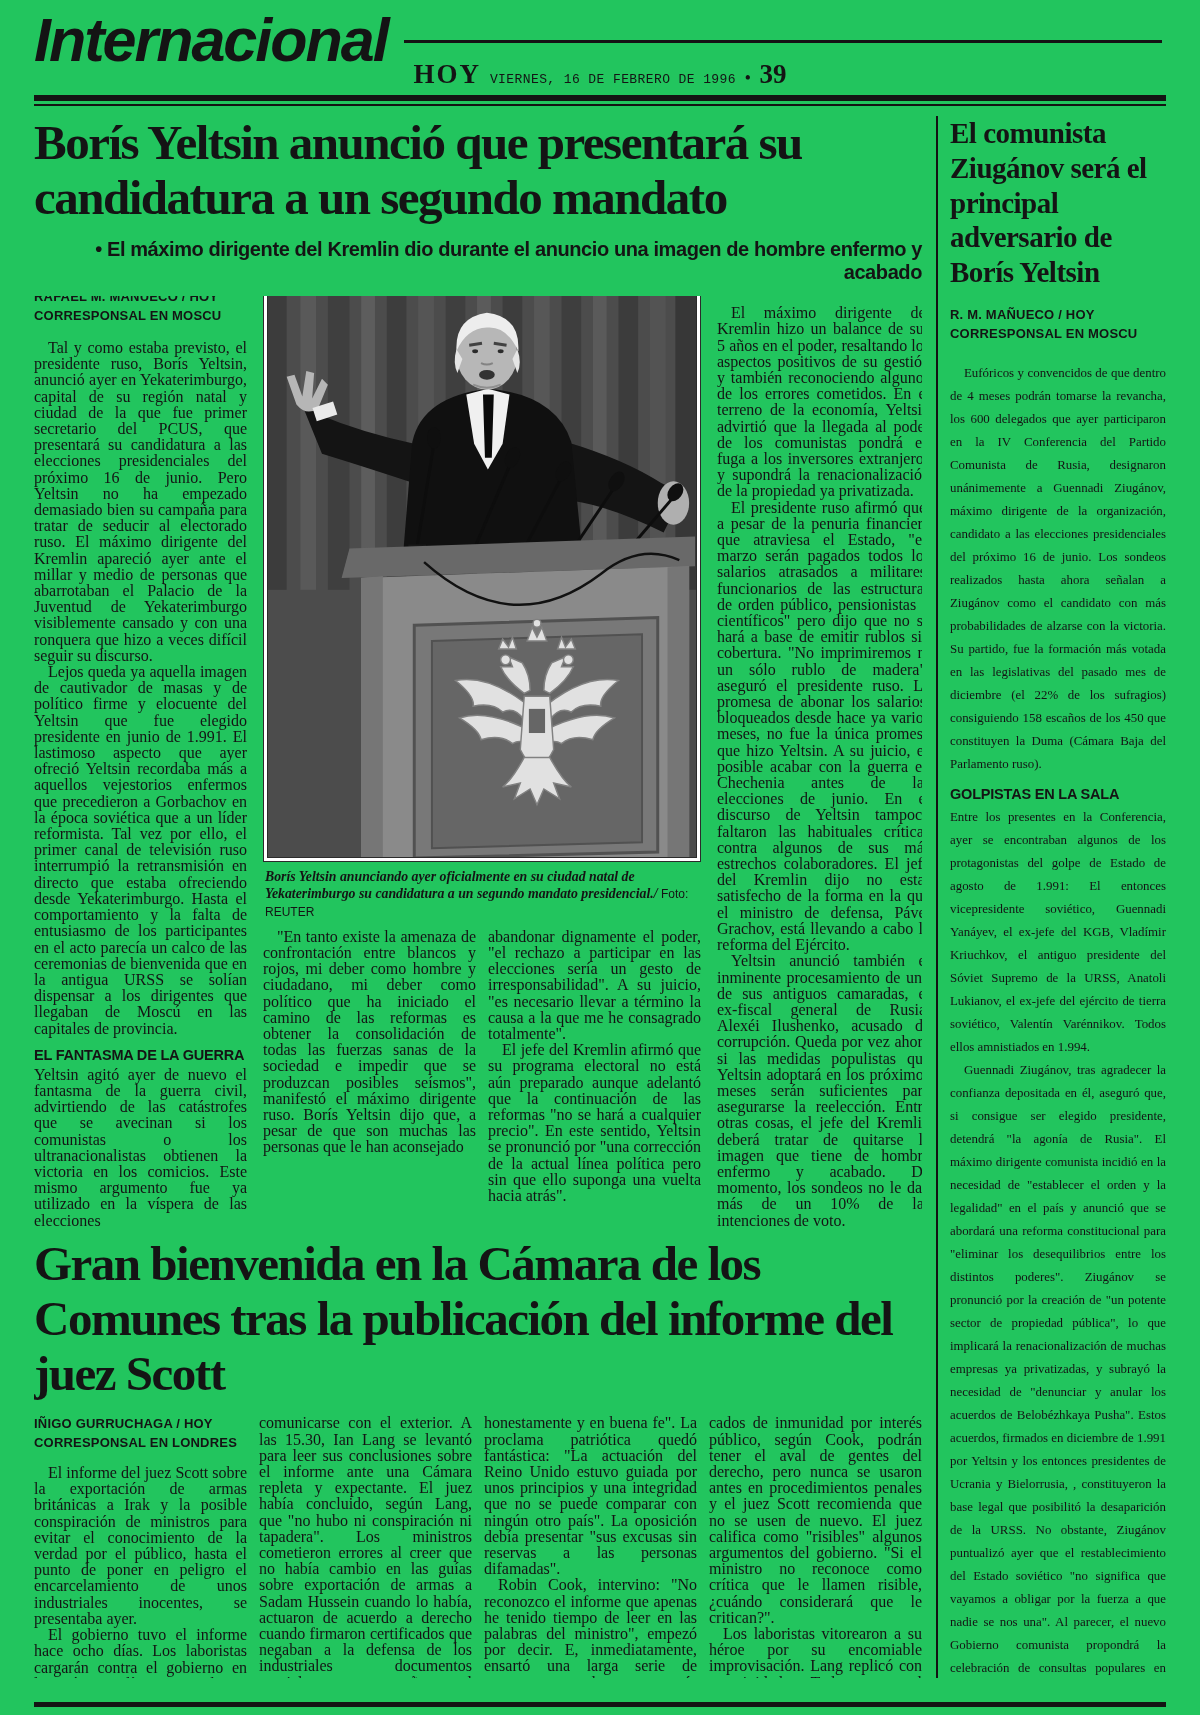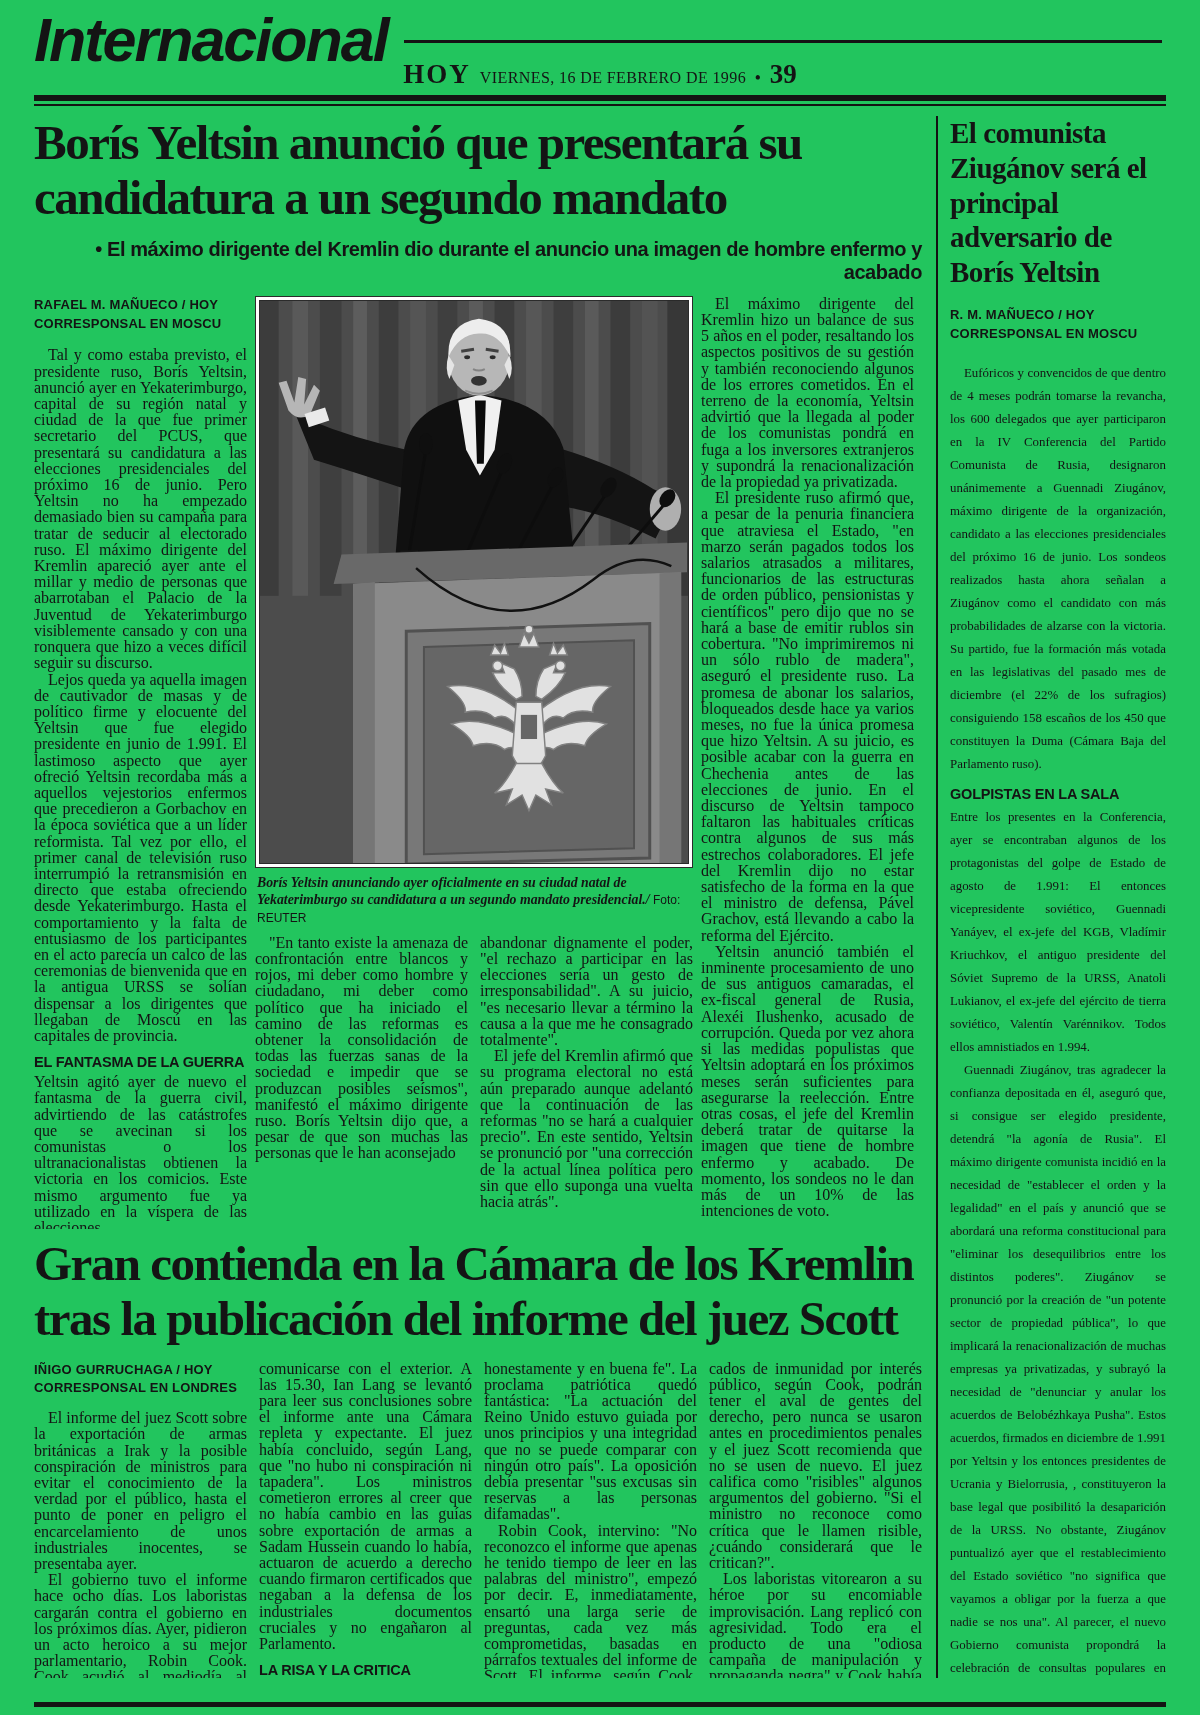--- a/index.html
+++ b/index.html
@@ -11,21 +11,21 @@
   }
   
   .hdr-row { display:flex; align-items:flex-start; }
   .section-title {
     font-family:"Liberation Sans", sans-serif; font-style:italic; font-weight:700;
     font-size:61px; letter-spacing:-2px; line-height:1; padding-bottom:4px;
   }
   .title-rule { flex:1; height:3px; background:#141414; margin:30px 4px 0 16px; }
   .mast-row { display:flex; justify-content:center; align-items:baseline; gap:9px; margin-top:-16px; }
   .mast-logo { font-family:"Liberation Serif", serif; font-weight:700; font-size:27px; letter-spacing:2px; }
-  .mast-date { font-family:Liberation Serif, serif; font-size:16px; letter-spacing:.4px; }
+  .mast-date { font-family:Liberation Mono, monospace; font-size:13px; letter-spacing:.4px; }
   .mast-bullet { font-size:16px; font-weight:700; }
   .mast-page { font-family:"Liberation Serif", serif; font-weight:700; font-size:27px; }
   .double-rule { margin-top:5px; border-top:6px solid #141414; border-bottom:2px solid #141414; height:11px; }
   
   .content { display:flex; margin-top:10px; height:1562px; overflow:hidden; }
   .main { width:888px; flex:none; }
   .sidebar { flex:1; margin-left:14px; border-left:2px solid #141414; padding-left:12px; overflow:hidden; }
   
   .a1-headline, .a2-headline {
     font-weight:700; font-size:49px; line-height:1.12; letter-spacing:-1.5px;
@@ -36,21 +36,21 @@
   }
   .sb-headline { font-weight:700; font-size:29px; line-height:1.2; letter-spacing:-0.5px; }
   
   .byline { font-family:"Liberation Sans", sans-serif; font-weight:700; font-size:13px; line-height:1.45; letter-spacing:.2px; }
   .crosshead { font-family:"Liberation Sans", sans-serif; font-weight:700; font-size:14.5px; margin:10px 0 4px 0; letter-spacing:-0.2px; }
   
   .p { font-size:16px; line-height:16.2px; text-align:justify; text-indent:14px; hyphens:auto; }
   .p.cont { text-indent:0; }
   .sidebar .p { font-size:12.9px; line-height:23px; }
   
-  .a1-row { display:flex; gap:8px; margin-top:12px; height:933px; overflow:hidden; }
+  .a1-row { display:flex; gap:16px; margin-top:12px; height:933px; overflow:hidden;align-items:flex-end; }
   .colN { width:213px; flex:none; overflow:hidden; }
   .a1-mid { width:438px; flex:none; }
   .a1-row .byline { margin-bottom:14px; }
   .photo-frame { border:1px solid #2b2b2b; background:#fff; padding:3px; height:572px; }
   .photo-art { width:100%; height:100%; filter:grayscale(1) contrast(1.03); display:block; }
   .caption { margin:6px 2px 8px 2px; font-size:13.8px; line-height:17px; }
   .caption .cap-text { font-weight:700; font-style:italic; }
   .caption .cap-credit { font-family:"Liberation Sans", sans-serif; font-size:12px; font-weight:400; font-style:normal; }
   .mid-cols { display:flex; gap:12px; height:300px; overflow:hidden; }
   
@@ -224,21 +224,21 @@
 
           <div class="colN">
             <p class="p">El máximo dirigente del Kremlin hizo un balance de sus 5 años en el poder, resaltando los aspectos positivos de su gestión y también reconociendo algunos de los errores cometidos. En el terreno de la economía, Yeltsin advirtió que la llegada al poder de los comunistas pondrá en fuga a los inversores extranjeros y supondrá la renacionalización de la propiedad ya privatizada.</p>
             <p class="p">El presidente ruso afirmó que, a pesar de la penuria financiera que atraviesa el Estado, "en marzo serán pagados todos los salarios atrasados a militares, funcionarios de las estructuras de orden público, pensionistas y científicos" pero dijo que no se hará a base de emitir rublos sin cobertura. "No imprimiremos ni un sólo rublo de madera", aseguró el presidente ruso. La promesa de abonar los salarios, bloqueados desde hace ya varios meses, no fue la única promesa que hizo Yeltsin. A su juicio, es posible acabar con la guerra en Chechenia antes de las elecciones de junio. En el discurso de Yeltsin tampoco faltaron las habituales críticas contra algunos de sus más estrechos colaboradores. El jefe del Kremlin dijo no estar satisfecho de la forma en la que el ministro de defensa, Pável Grachov, está llevando a cabo la reforma del Ejército.</p>
             <p class="p">Yeltsin anunció también el inminente procesamiento de uno de sus antiguos camaradas, el ex-fiscal general de Rusia, Alexéi Ilushenko, acusado de corrupción. Queda por vez ahora si las medidas populistas que Yeltsin adoptará en los próximos meses serán suficientes para asegurarse la reelección. Entre otras cosas, el jefe del Kremlin deberá tratar de quitarse la imagen que tiene de hombre enfermo y acabado. De momento, los sondeos no le dan más de un 10% de las intenciones de voto.</p>
           </div>
         </div>
       </div>
 
       <div class="a2">
-        <h2 class="a2-headline">Gran contienda en la Cámara de los Kremlin tras la publicación del informe del juez Scott</h2>
+        <h2 class="a2-headline">Gran bienvenida en la Cámara de los Comunes tras la publicación del informe del juez Scott</h2>
         <div class="a2-row">
           <div class="colN">
             <div class="byline">
               <div>IÑIGO GURRUCHAGA / HOY</div>
               <div>CORRESPONSAL EN LONDRES</div>
             </div>
             <p class="p">El informe del juez Scott sobre la exportación de armas británicas a Irak y la posible conspiración de ministros para evitar el conocimiento de la verdad por el público, hasta el punto de poner en peligro el encarcelamiento de unos industriales inocentes, se presentaba ayer.</p>
             <p class="p">El gobierno tuvo el informe hace ocho días. Los laboristas cargarán contra el gobierno en los próximos días. Ayer, pidieron un acto heroico a su mejor parlamentario, Robin Cook. Cook acudió al mediodía al Ministerio. Cook fue acompañado por un guardia de seguridad a un despacho cerrado. No podía salir ni</p>
           </div>
           <div class="colN">

